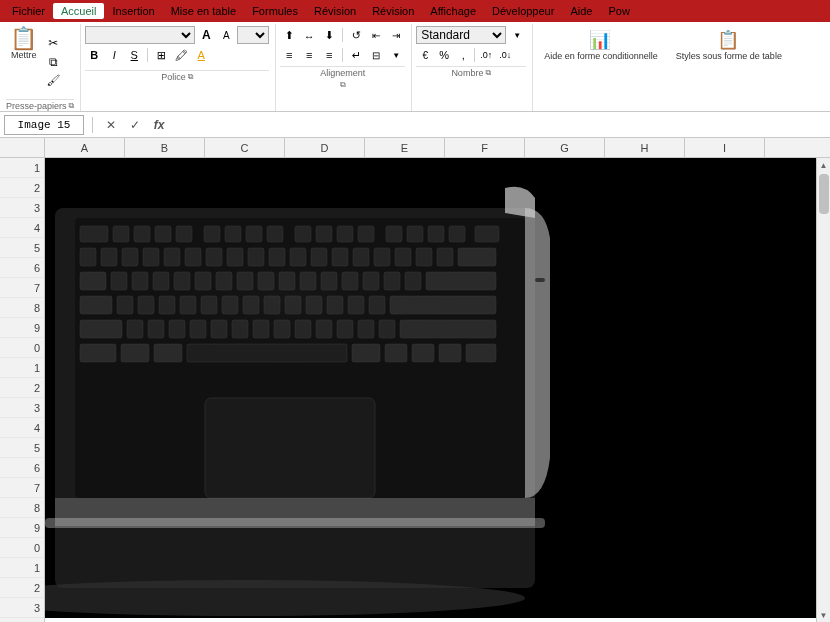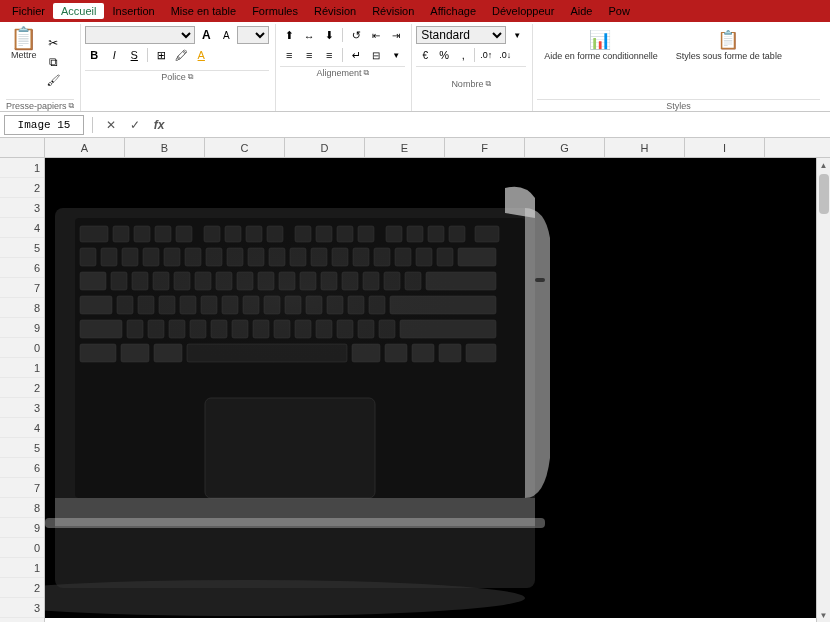--- a/index.html
+++ b/index.html
@@ -161,62 +161,59 @@
       </div>
       <div style="display:flex;align-items:center;gap:2px;">
         <div class="icon-btn">≡</div>
         <div class="icon-btn">≡</div>
         <div class="icon-btn">≡</div>
         <div style="width:1px;height:14px;background:#d0d0d0;margin:0 2px;"></div>
         <div class="icon-btn">↵</div>
         <div class="icon-btn" style="font-size:10px;">⊟</div>
         <div class="icon-btn" style="font-size:8px;">▼</div>
       </div>
-      <div style="font-size:9px;color:#666;text-align:center;border-top:1px solid #e0e0e0;margin-top:2px;padding-top:1px;display:flex;align-items:center;justify-content:center;gap:2px;">
+      <div style="font-size:9px;color:#666;text-align:center;border-top:1px solid #e0e0e0;margin-top:2px;padding-top:1px;display:flex;align-items:center;justify-content:center;gap:2px;flex-direction:column;">
         <span>Alignement</span>
         <span style="font-size:8px;cursor:pointer;">⧉</span>
       </div>
     </div>
 
     <div style="padding:2px 6px 0 4px; border-right:1px solid #e0e0e0; min-width:100px;">
       <div style="display:flex;align-items:center;gap:2px;margin-bottom:2px;">
         <select style="width:90px;height:18px;font-size:12px;border:1px solid #ababab;">
           <option>Standard</option>
         </select>
         <div class="icon-btn" style="font-size:8px;">▼</div>
       </div>
       <div style="display:flex;align-items:center;gap:1px;">
         <div class="icon-btn" style="font-size:10px;">€</div>
         <div class="icon-btn">%</div>
         <div class="icon-btn">,</div>
         <div style="width:1px;height:14px;background:#d0d0d0;margin:0 1px;"></div>
         <div class="icon-btn" style="font-size:9px;">.0↑</div>
         <div class="icon-btn" style="font-size:9px;">.0↓</div>
       </div>
-      <div style="font-size:9px;color:#666;text-align:center;border-top:1px solid #e0e0e0;margin-top:2px;padding-top:12px;display:flex;align-items:center;justify-content:center;gap:2px;">
+      <div style="font-size:9px;color:#666;text-align:center;border-top:1px solid #e0e0e0;margin-top:2px;padding-top:1px;display:flex;align-items:center;justify-content:center;gap:2px;">
         <span>Nombre</span>
         <span style="font-size:8px;cursor:pointer;">⧉</span>
       </div>
     </div>
 
     <div style="padding:2px 6px 0 4px; flex:1; display:flex; flex-direction:column;">
       <div style="display:flex;align-items:flex-start;gap:4px;flex:1;">
         <div style="display:flex;flex-direction:column;align-items:center;cursor:pointer;padding:2px 6px;border-radius:2px;border:1px solid transparent;min-width:60px;">
           <div style="font-size:18px;">📊</div>
           <div style="font-size:9px;color:#333;text-align:center;line-height:1.2;">Aide en forme
 conditionnelle</div>
         </div>
         <div style="display:flex;flex-direction:column;align-items:center;cursor:pointer;padding:2px 6px;border-radius:2px;border:1px solid transparent;min-width:60px;">
           <div style="font-size:18px;">📋</div>
           <div style="font-size:9px;color:#333;text-align:center;line-height:1.2;">Styles sous
 forme de table</div>
         </div>
-      </div>
-      <div style="font-size:9px;color:#666;text-align:center;border-top:1px solid #e0e0e0;margin-top:2px;padding-top:1px;">
-        <span>Styles</span>
       </div>
     </div>
 
   </div>
 </div>
 
 <div style="height:26px;background:white;border-bottom:1px solid #c8c8c8;display:flex;align-items:center;gap:4px;padding:0 4px;">
   <input class="name-box" value="Image 15" style="width: 80px; height: 20px; border: 1px solid rgb(171, 171, 171); padding: 0px 4px; font-size: 11px; text-align: center; font-family: Liberation Mono, monospace;">
   <div style="width:1px;height:16px;background:#c8c8c8;margin:0 4px;"></div>
   <div class="f-btn">✕</div>

